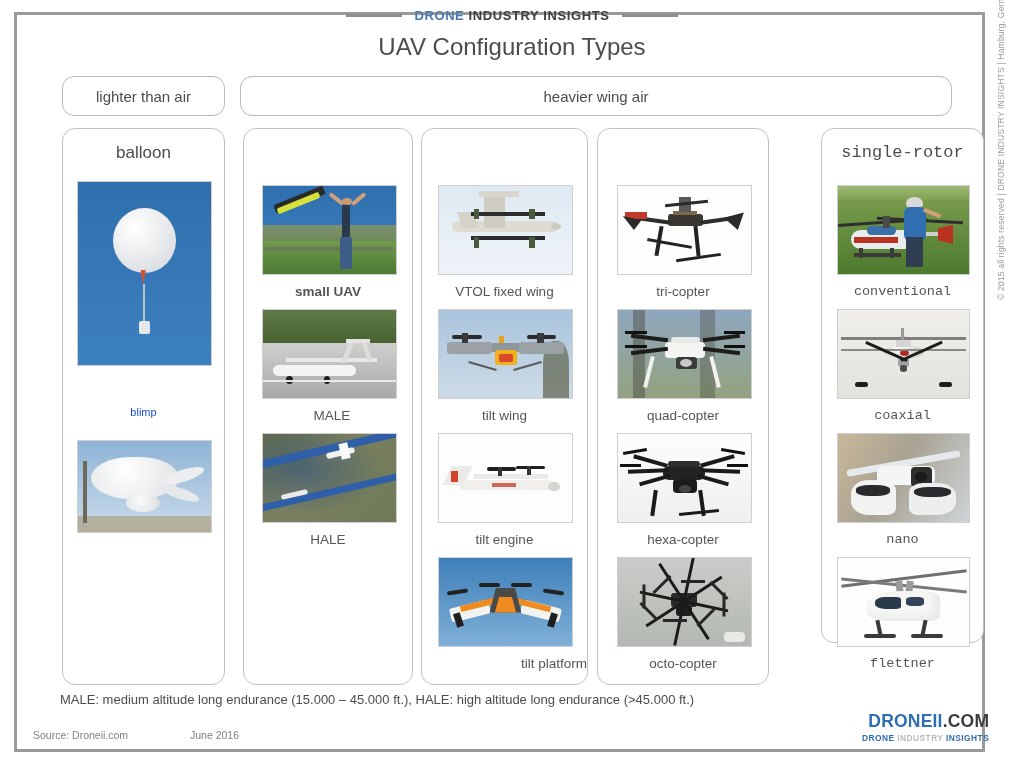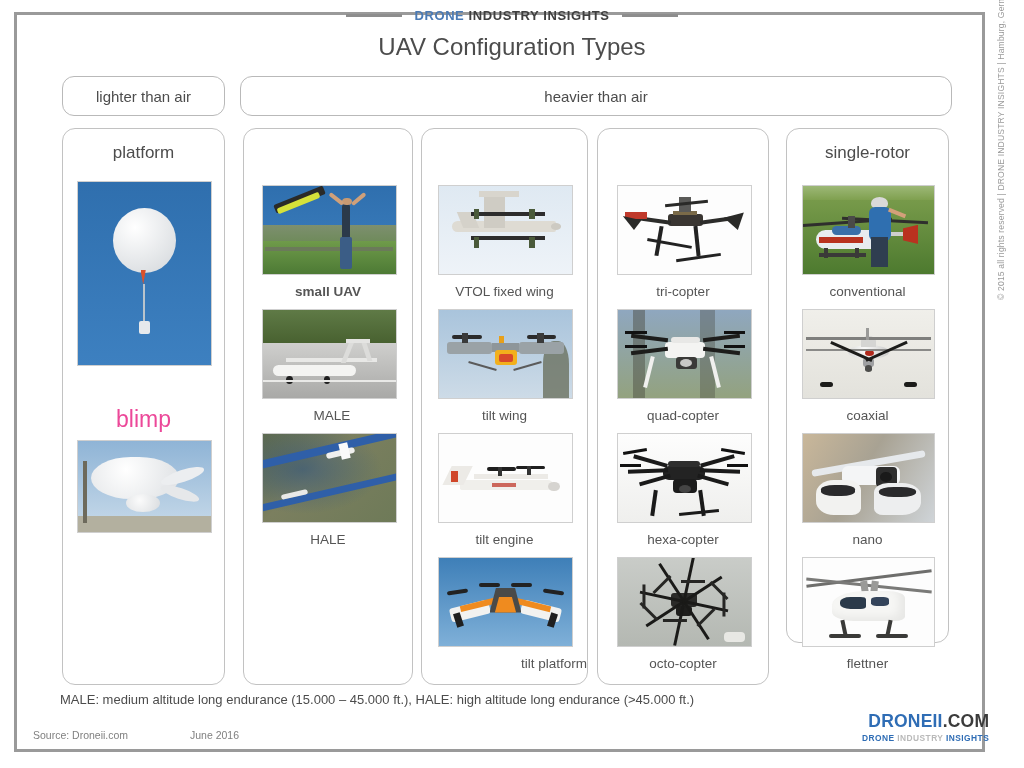--- a/index.html
+++ b/index.html
@@ -68,34 +68,34 @@
   </span>
   <span class="rule"></span>
 </div>
 
 <div class="title">UAV Configuration Types</div>
 
 <div class="pill" id="pill-lta">
   <span>lighter than air</span>
 </div>
 <div class="pill" id="pill-hta">
-  <span>heavier than air</span>
+  <span>heavier wing air</span>
 </div>
 
 <div id="columns-root">
     <div class="col" style="left: 62px; top: 128px; width: 163px; height: 557px;">
-      <div class="col-title">platform</div>
+      <div class="col-title">balloon</div>
       <div class="thumb" style="position: absolute; left: 14px; top: 52px; width: 135px; height: 185px;">
         <div class="ph sky"></div>
         <div class="obj" style="left:26%;top:14%;width:48%;height:36%;background:radial-gradient(circle at 35% 30%,#ffffff,#d2d6da);border-radius:50%;"></div>
         <div class="obj" style="left:47%;top:48%;width:4%;height:8%;background:#d9512c;clip-path:polygon(0 0,100% 0,50% 100%);"></div>
         <div class="obj" style="left:49%;top:56%;width:1.5px;height:22%;background:#b9c4cc;"></div>
         <div class="obj" style="left:46%;top:76%;width:8%;height:7%;background:#e6e9ec;border-radius:2px;"></div>
       </div>
-      <div class="cap" style="position: absolute; left: 0px; right: 0px; top: 272px; font-size: 23px; color: #ec4899;">blimp</div>
+      <div class="cap" style="position: absolute; left: 0px; right: 0px; top: 272px; font-size: 11px; color: #1d4ed8;">blimp</div>
       <div class="thumb" style="position: absolute; left: 14px; top: 311px; width: 135px; height: 93px;">
         <div class="ph" style="background:linear-gradient(#8fb4d6,#c9dbea);"></div>
         <div class="obj" style="left:0;bottom:0;width:100%;height:18%;background:#b3b09f;"></div>
         <div class="obj" style="left:10%;top:18%;width:66%;height:46%;background:radial-gradient(circle at 40% 30%,#ffffff,#dcdfe2);border-radius:50%/55%;"></div>
         <div class="obj" style="left:62%;top:32%;width:34%;height:13%;background:#eceef0;border-radius:50%;transform:rotate(-18deg);"></div>
         <div class="obj" style="left:62%;top:52%;width:30%;height:12%;background:#e6e8ea;border-radius:50%;transform:rotate(18deg);"></div>
         <div class="obj" style="left:36%;top:58%;width:26%;height:20%;background:radial-gradient(circle at 40% 35%,#fbfbfb,#d8dbde);border-radius:50%;"></div>
         <div class="obj" style="left:4%;top:22%;width:4px;height:68%;background:#6d6a5c;"></div>
       </div>
     </div>
@@ -279,21 +279,21 @@
         <div class="obj" style="left:50%;top:48%;width:34%;height:3px;background:#1a1a18;transform-origin:0 50%;transform:rotate(237deg);"></div>
         <div class="obj" style="left:24.11618991453416%;top:28.280872923458137%;width:18%;height:3px;background:#262624;transform:rotate(315deg);"></div>
         <div class="obj" style="left:50%;top:48%;width:34%;height:3px;background:#1a1a18;transform-origin:0 50%;transform:rotate(282deg);"></div>
         <div class="obj" style="left:47.44526241535051%;top:25.167745551621454%;width:18%;height:3px;background:#262624;transform:rotate(360deg);"></div>
         <div class="obj" style="left:50%;top:48%;width:34%;height:3px;background:#1a1a18;transform-origin:0 50%;transform:rotate(327deg);"></div>
         <div class="obj" style="left:66.99878760630814%;top:34.8436567384646%;width:18%;height:3px;background:#262624;transform:rotate(405deg);"></div>
         <div class="obj" style="right:4%;bottom:4%;width:16%;height:12%;background:#e8e8e4;border-radius:4px;"></div>
       </div>
       <div class="cap" style="position: absolute; left: 0px; right: 0px; top: 522px;">octo-copter</div>
     </div>
-    <div class="col" style="left: 786px; top: 128px; width: 163px; height: 515px;">
+    <div class="col" style="left: 821px; top: 128px; width: 163px; height: 515px; font-family: Liberation Mono, monospace;">
       <div class="col-title">single-rotor</div>
       <div class="thumb" style="position: absolute; left: 15px; top: 56px; width: 133px; height: 90px;">
         <div class="ph"></div>
         <div class="obj" style="left:0;top:0;width:100%;height:100%;background:linear-gradient(#7fa04f,#4d7a2f);"></div>
         <div class="obj" style="left:0;top:0;width:100%;height:16%;background:linear-gradient(#9db877,#7fa04f);"></div>
         <div class="obj" style="left:10%;top:50%;width:46%;height:22%;background:#e8ecef;border-radius:28px 10px 10px 28px;"></div>
         <div class="obj" style="left:12%;top:58%;width:34%;height:7%;background:#b9321f;"></div>
         <div class="obj" style="left:22%;top:46%;width:22%;height:10%;background:#3a6fa8;border-radius:6px;"></div>
         <div class="obj" style="left:-2%;top:40%;width:70%;height:3px;background:#2f2f2d;transform:rotate(-4deg);"></div>
         <div class="obj" style="left:30%;top:38%;width:66%;height:3px;background:#2f2f2d;transform:rotate(3deg);"></div>

